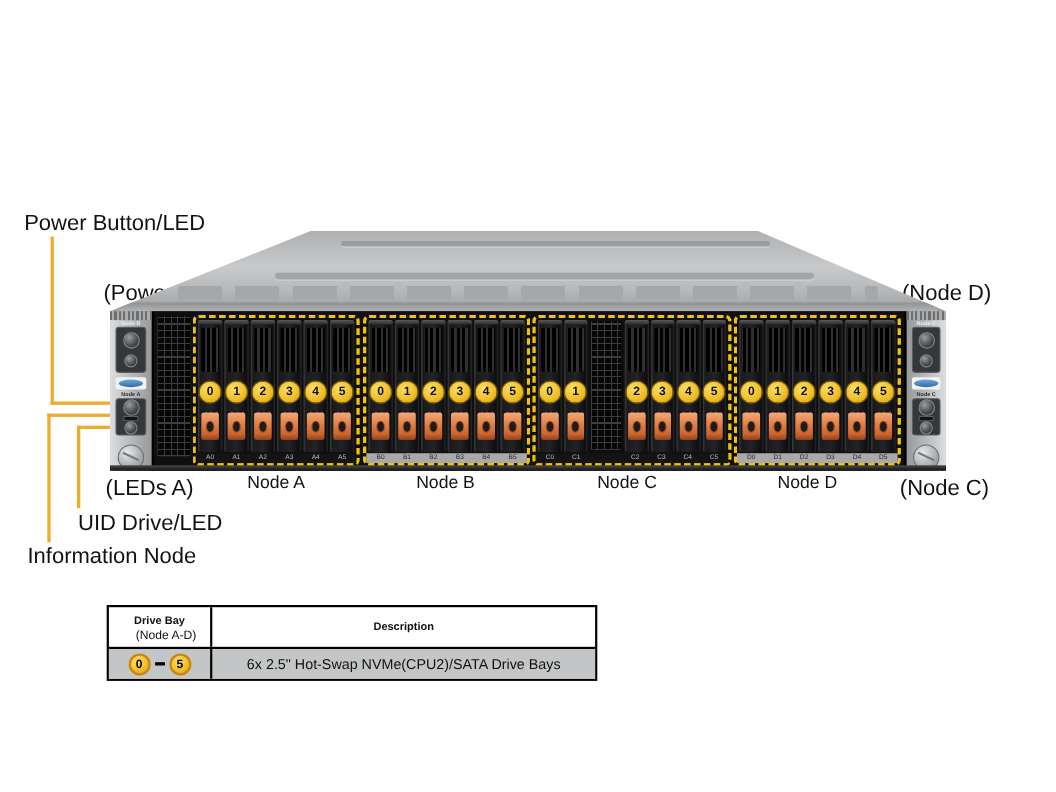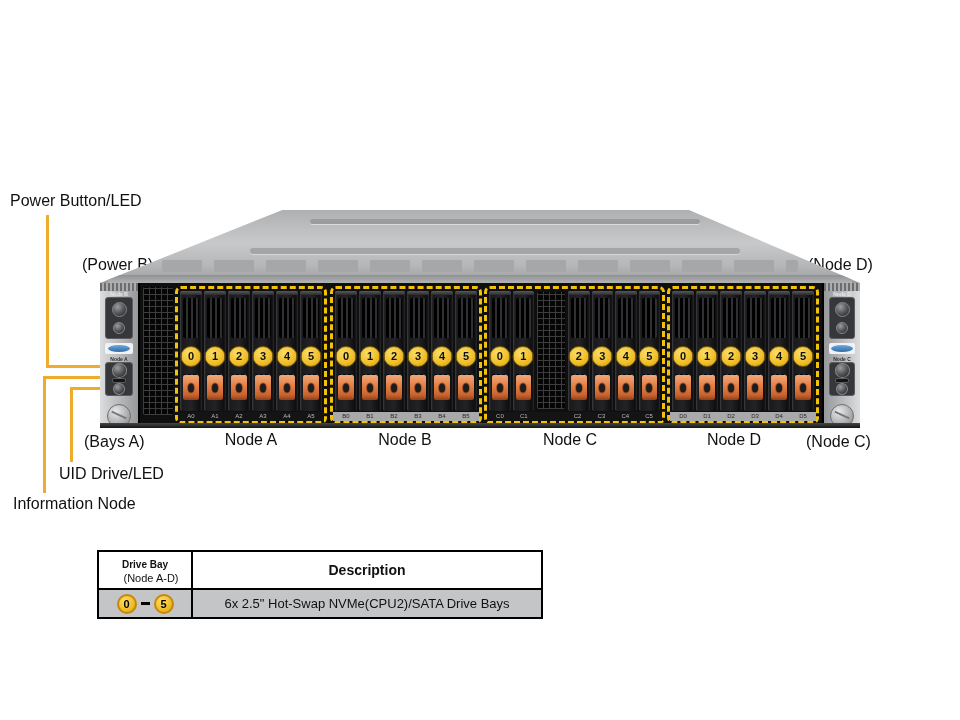--- a/index.html
+++ b/index.html
@@ -3,21 +3,21 @@
 <meta charset="utf-8">
 <style>
   html,body{margin:0;padding:0;background:#fff;}
   .canvas{position:relative;width:960px;height:720px;background:#ffffff;overflow:hidden;
           font-family:"Liberation Sans",sans-serif;color:#111;
           --yellow:#F2C20A; --leader:#EFAC2C;}
 
   
   .fig-title{position:absolute;left:0;right:0;top:60px;text-align:center;
              font-size:16px;font-style:italic;font-weight:bold;color:#161616;}
-  .callout{position:absolute;font-size:16px;color:#111;white-space:nowrap;}
+  .callout{position:absolute;font-size:20px;color:#111;white-space:nowrap;margin-left:12px;}
   .co-power{left:10px;top:192px;}
   .co-nodeb{left:82px;top:256px;}
   .co-noded{left:808px;top:256px;}
   .co-nodea{left:84px;top:433px;}
   .co-nodec{left:806px;top:433px;text-align:center;}
   .co-uid{left:59px;top:465px;}
   .co-info{left:13px;top:495px;}
   .lead{position:absolute;background:var(--leader);}
 
   
@@ -116,38 +116,38 @@
   
   .btable{position:absolute;left:97px;top:550px;width:446px;border:2px solid #000;box-sizing:border-box;
           background:#fff;}
   .bt-head{display:flex;height:36px;border-bottom:2px solid #000;}
   .bt-body{display:flex;height:27px;background:#c4c5c6;}
   .bt-c1{width:94px;flex:0 0 94px;border-right:2px solid #000;box-sizing:border-box;
          display:flex;flex-direction:column;align-items:center;justify-content:center;}
   .bt-c2{flex:1;display:flex;align-items:center;justify-content:center;}
   .bt-h1{font-weight:bold;font-size:10px;line-height:15px;text-align:center;}
   .bt-h1s{font-size:11px;line-height:12px;padding-left:12px;}
-  .bt-h2{font-weight:bold;font-size:14px;}
+  .bt-h2{font-weight:bold;font-size:10px;}
   .bt-bays{flex-direction:row;gap:0;}
   .tcircle{width:20px;height:20px;border-radius:50%;border:2px solid #C8860D;box-sizing:border-box;
            background:radial-gradient(circle at 38% 32%,#FADE6A,#F1C02A 55%,#D59E14);
            color:#000;font-weight:bold;font-size:11px;display:flex;align-items:center;justify-content:center;}
   .tdash{width:9px;height:3px;background:#000;margin:0 4px;}
   .bt-desc{font-size:13px;color:#111;}
 </style>
 </head>
 <body>
 
 <div class="canvas" style="--yellow: #F2C20A; --leader: #EFAC2C;">
 
 
   <div class="callout co-power">Power Button/LED</div>
   <div class="callout co-nodeb">(Power B)</div>
   <div class="callout co-noded">(Node D)</div>
-  <div class="callout co-nodea">(Bays A)</div>
+  <div class="callout co-nodea">(LEDs A)</div>
   <div class="callout co-nodec">(Node C)</div>
   <div class="callout co-uid">UID Drive/LED</div>
   <div class="callout co-info">Information Node</div>
 
   <div class="lead" style="left:46px;top:215px;width:3px;height:153px;"></div>
   <div class="lead" style="left:46px;top:365px;width:66px;height:3px;"></div>
   <div class="lead" style="left:43px;top:376px;width:69px;height:3px;"></div>
   <div class="lead" style="left:43px;top:376px;width:3px;height:117px;"></div>
   <div class="lead" style="left:70px;top:387px;width:42px;height:3px;"></div>
   <div class="lead" style="left:70px;top:387px;width:3px;height:75px;"></div>

